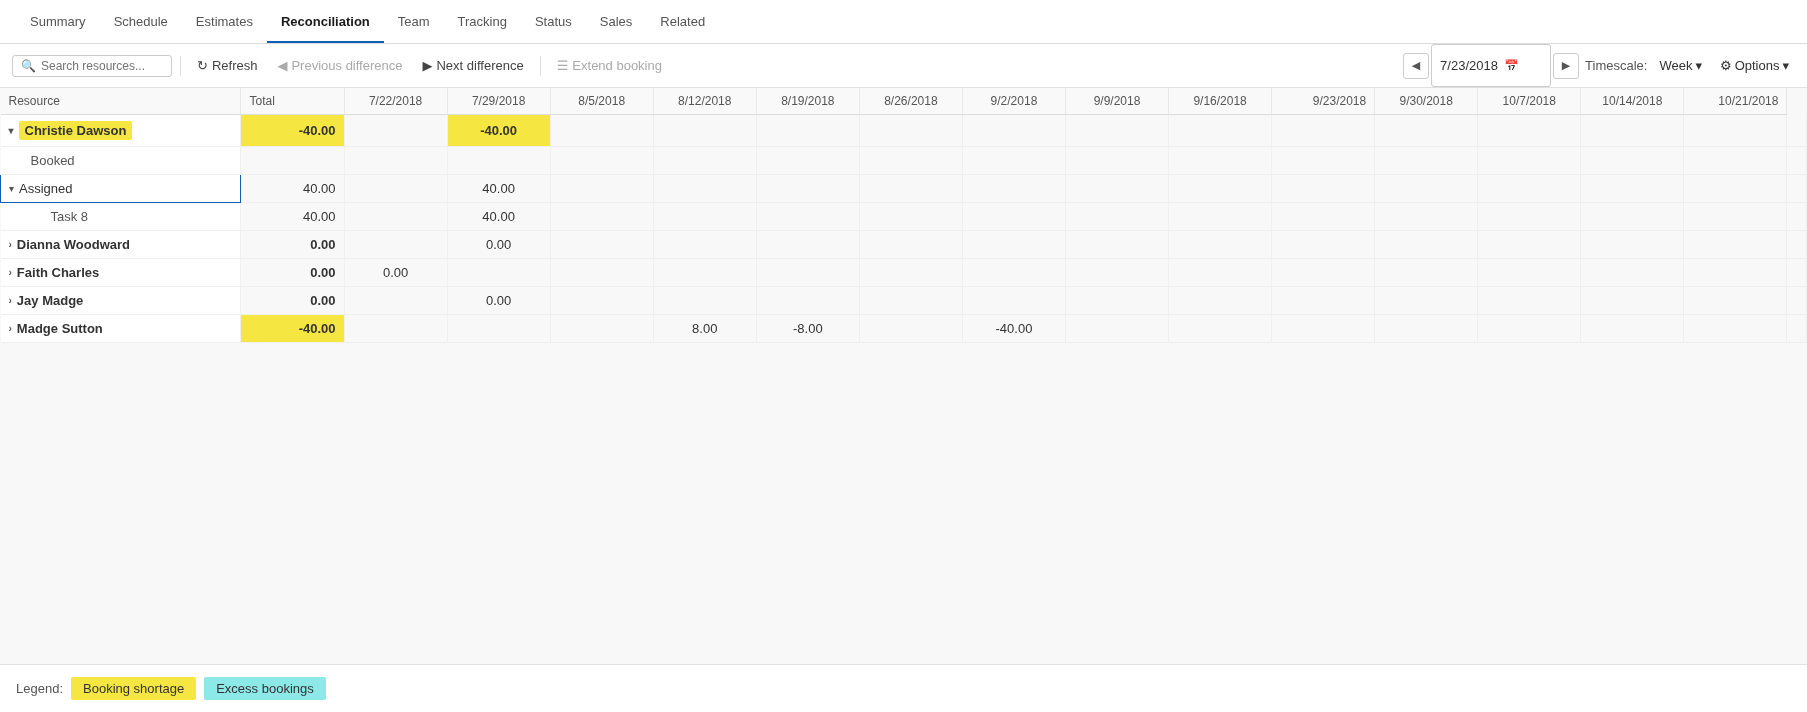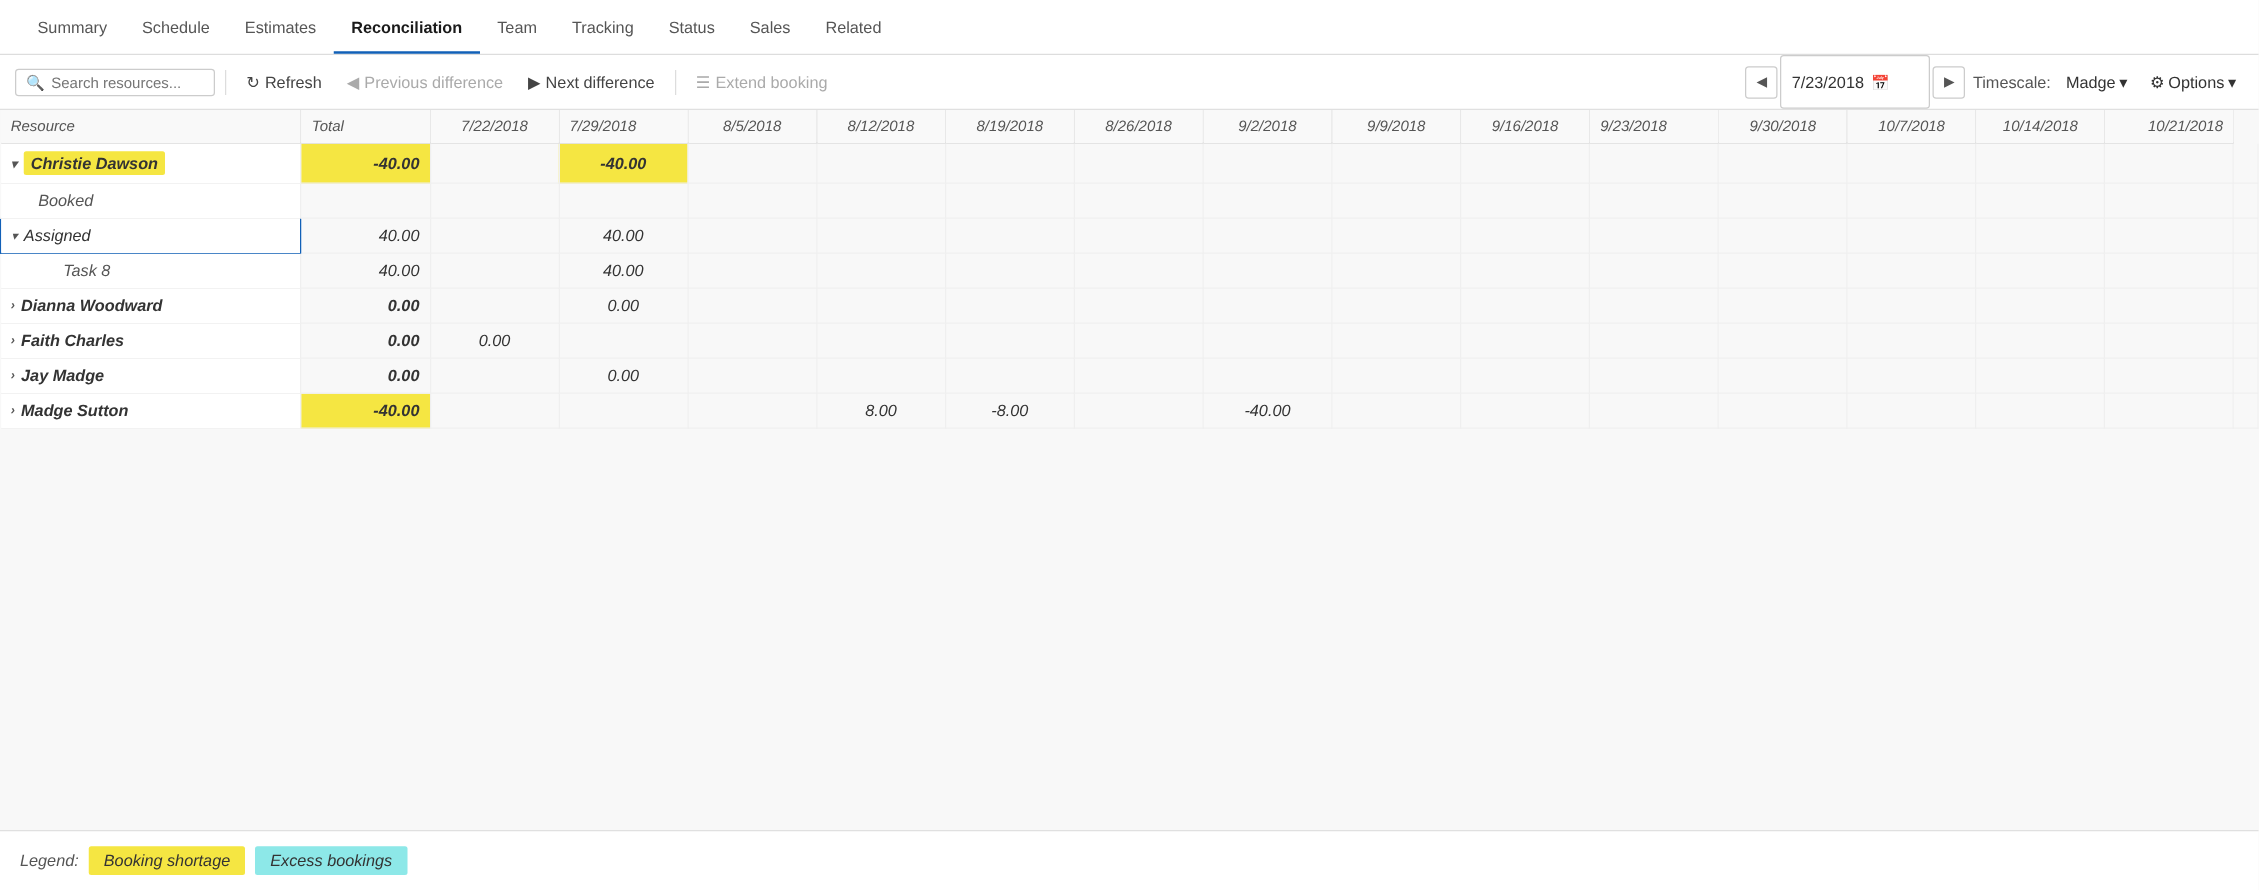--- a/index.html
+++ b/index.html
@@ -201,21 +201,20 @@
       border-radius: 2px;
       font-size: 13px;
     }
     .legend-shortage { background: #F5E642; color: #333; }
     .legend-excess { background: #8DE8E8; color: #333; }
 
     .main-content {
       display: flex;
       flex-direction: column;
       height: calc(100vh - 44px - 44px);
-      font-style: italic;
     }
 
     .scrollable-grid {
       overflow: auto;
       flex: 1;
     }
   </style>
 </head>
 <body>
 
@@ -260,49 +259,49 @@
     <div class="date-nav">
       <button class="nav-arrow">◀</button>
       <div class="date-box">
         <span>7/23/2018</span>
         <span style="color:#555;font-size:12px;">📅</span>
       </div>
       <button class="nav-arrow">▶</button>
     </div>
     <span class="timescale-label">Timescale:</span>
     <div class="timescale-select">
-      <span>Madge</span>
+      <span>Week</span>
       <span>▾</span>
     </div>
     <div class="options-btn">
       <span>⚙</span>
       <span>Options</span>
       <span>▾</span>
     </div>
   </div>
 </div>
 
 <div class="main-content">
   <div class="scrollable-grid">
     <table class="grid-table">
       <thead>
         <tr>
 
         <th>Resource</th>
             <th>Total</th>
             <th style="text-align: center;">7/22/2018</th>
-            <th style="text-align: left;">7/29/2018</th>
+            <th style="text-align: center;">7/29/2018</th>
             <th style="text-align: center;">8/5/2018</th>
             <th style="text-align: center;">8/12/2018</th>
             <th style="text-align: center;">8/19/2018</th>
             <th style="text-align: center;">8/26/2018</th>
             <th style="text-align: center;">9/2/2018</th>
             <th style="text-align: center;">9/9/2018</th>
             <th style="text-align: center;">9/16/2018</th>
-            <th style="text-align: left;">9/23/2018</th>
+            <th style="text-align: right;">9/23/2018</th>
             <th style="text-align: center;">9/30/2018</th>
             <th style="text-align: center;">10/7/2018</th>
             <th style="text-align: center;">10/14/2018</th>
             <th style="text-align: right;">10/21/2018</th>
           </tr>
       </thead>
       <tbody>
 
       <tr class="row-resource">
             <td>

